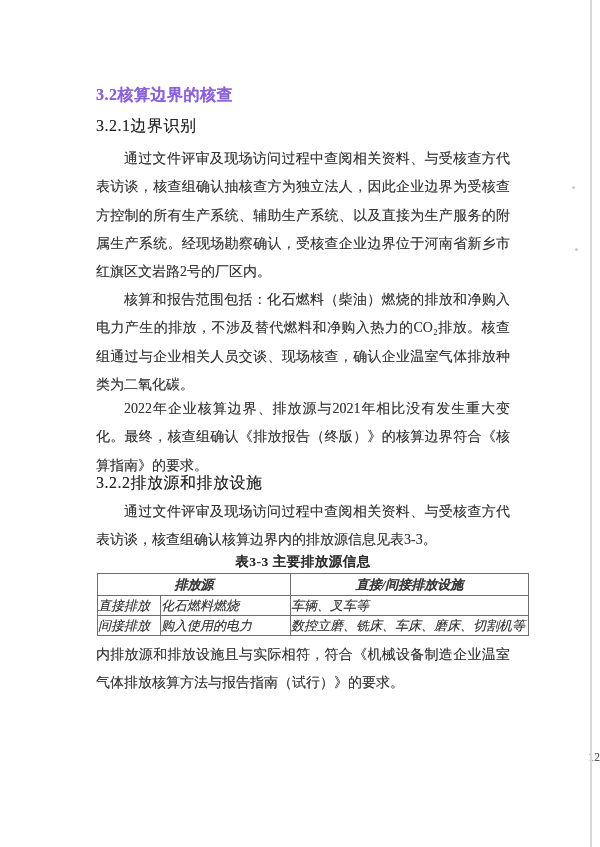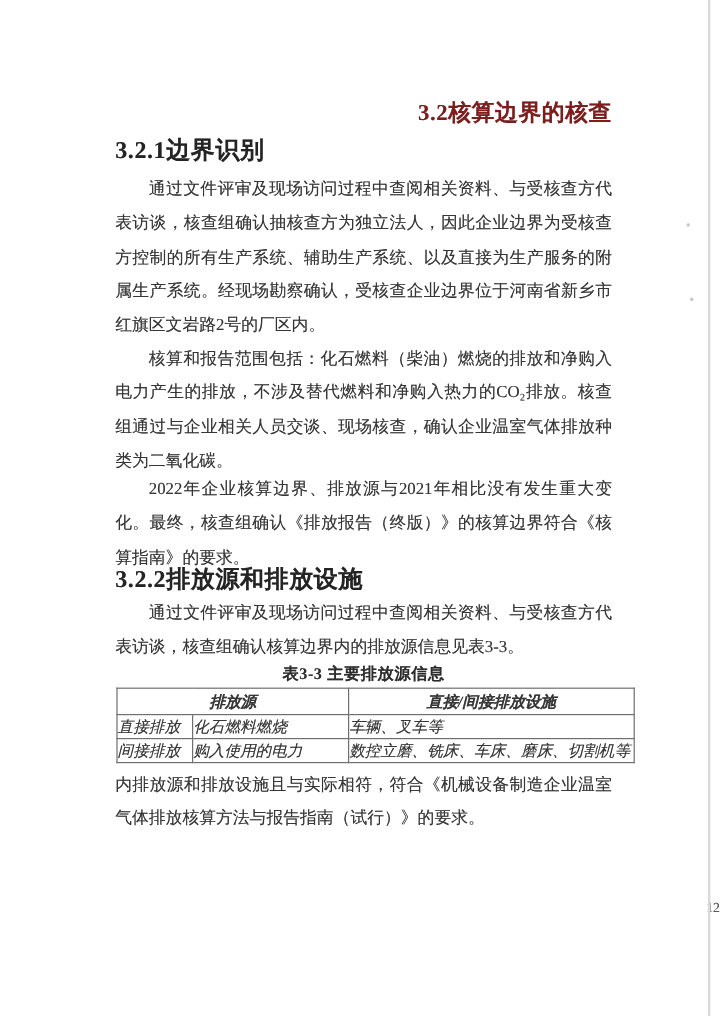--- a/index.html
+++ b/index.html
@@ -8,25 +8,25 @@
     width: 600px;
     height: 847px;
     background: #ffffff;
     font-family: "Liberation Serif", "DejaVu Serif", serif;
     color: #333333;
     overflow: hidden;
     text-shadow: 0 0 0.4px rgba(70,70,70,0.55);
   }
   .block { position: absolute; left: 96px; width: 414px; }
   .h1 {
-    font-size: 19px; font-weight: bold; line-height: 20px;
-    color: #7f1d1d; letter-spacing: 0.5px; text-align: right;
+    font-size: 16px; font-weight: bold; line-height: 20px;
+    color: #8b5cf6; letter-spacing: 0.5px;
   }
   .h2 {
-    font-size: 20px; font-weight: bold; line-height: 20px;
+    font-size: 16px; font-weight: normal; line-height: 20px;
     color: #242424; letter-spacing: 0.5px;
   }
   .para { font-size: 14px; color: #363636; }
   .line {
     height: 28.3px; line-height: 28.3px;
     text-align: justify; text-align-last: justify;
     overflow: hidden; white-space: nowrap;
   }
   .line.first { text-indent: 2em; }
   .line.last { text-align-last: left; }

